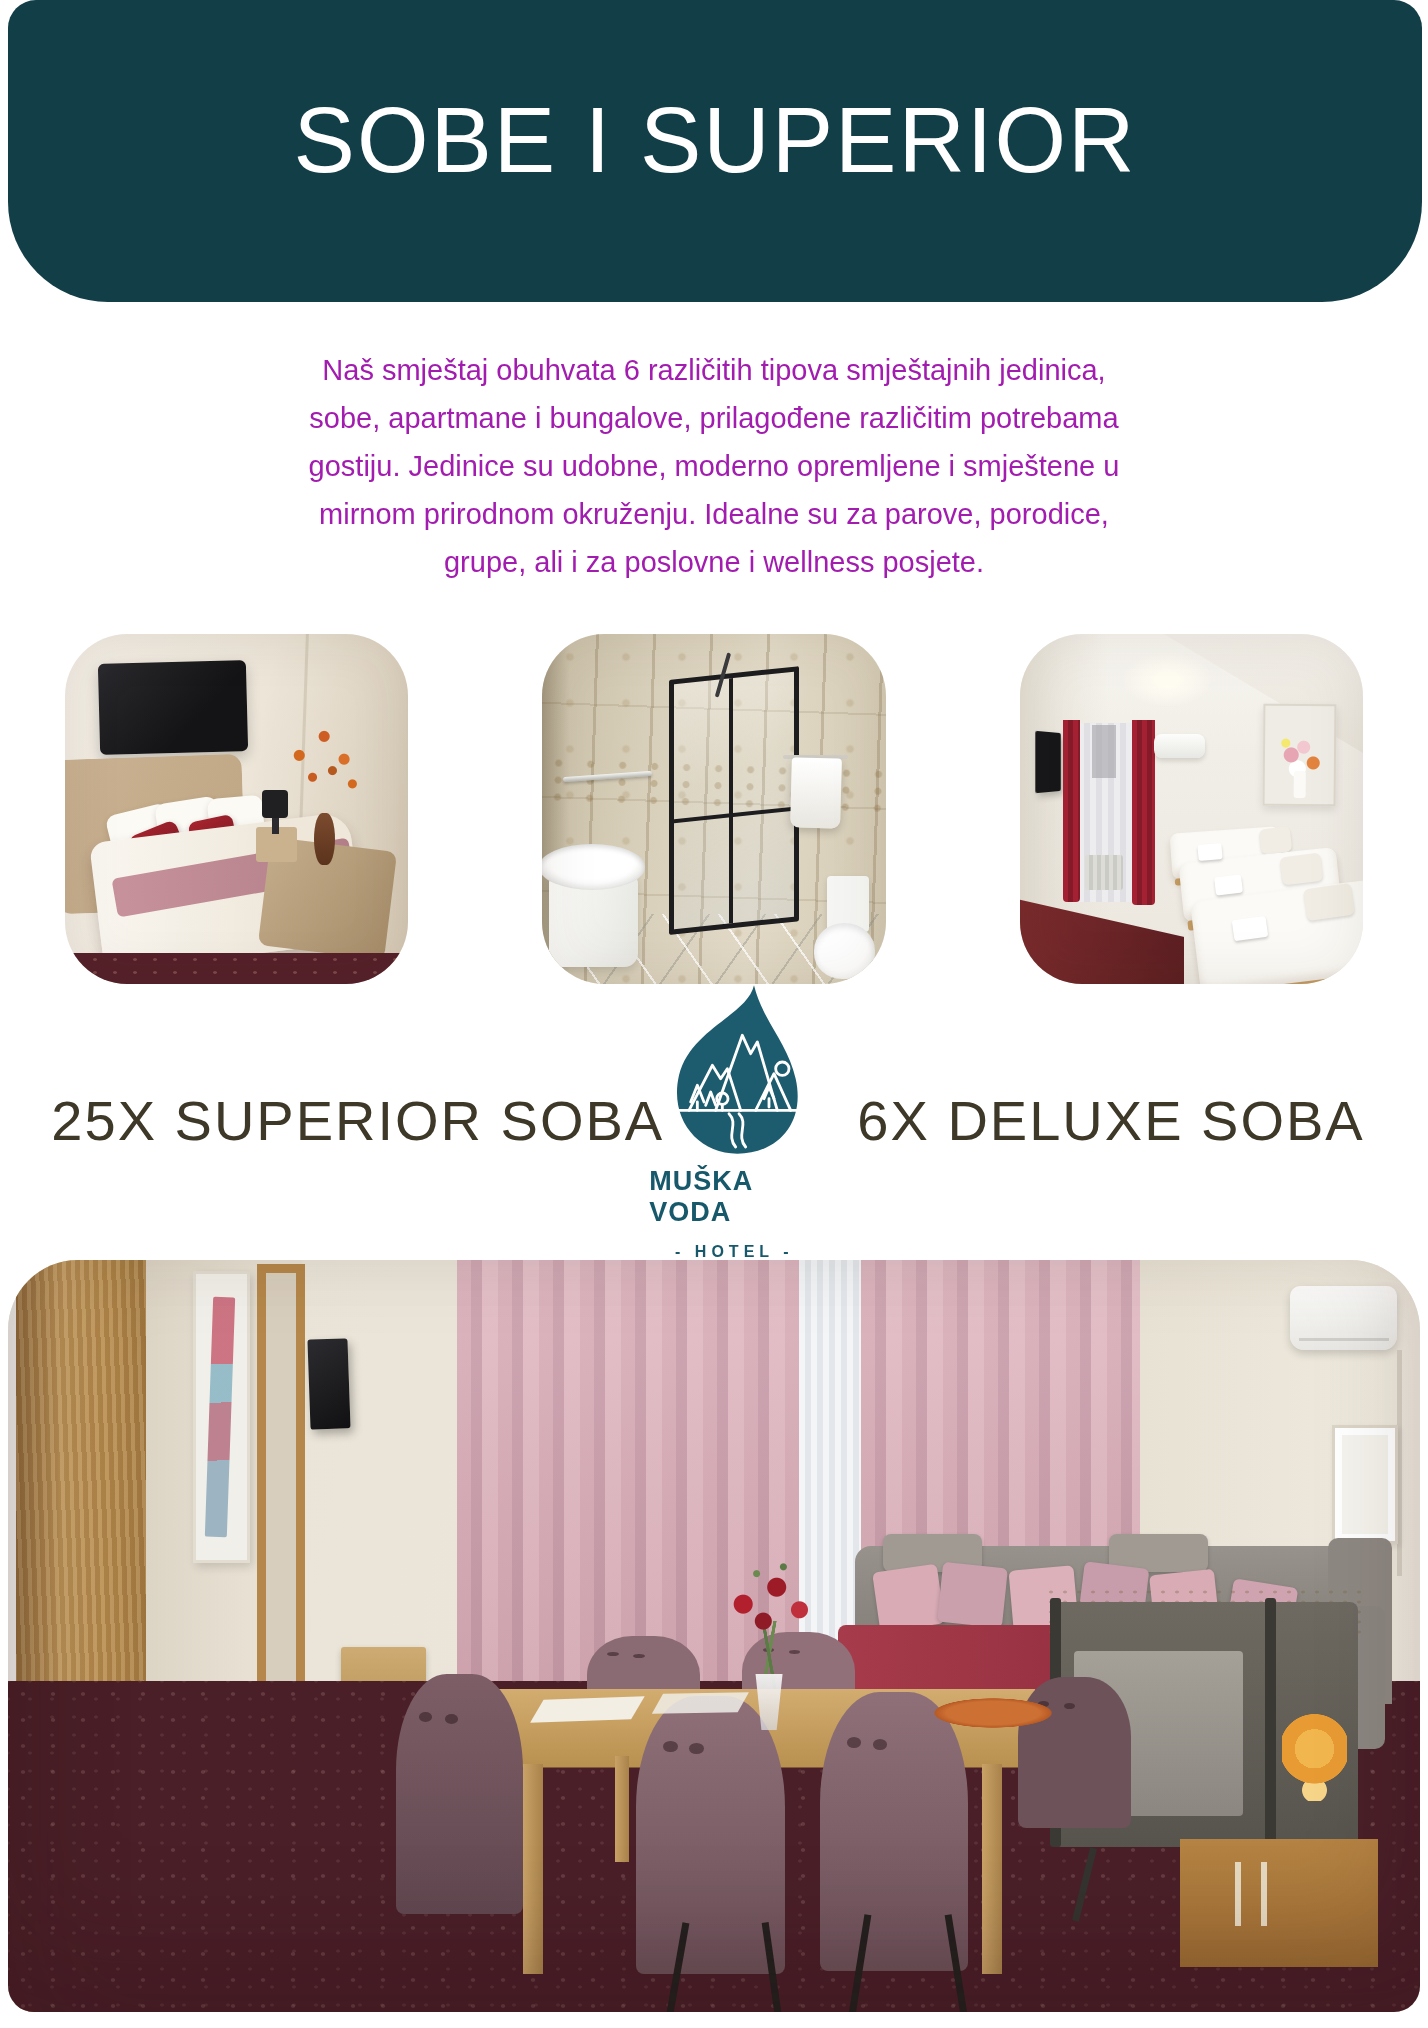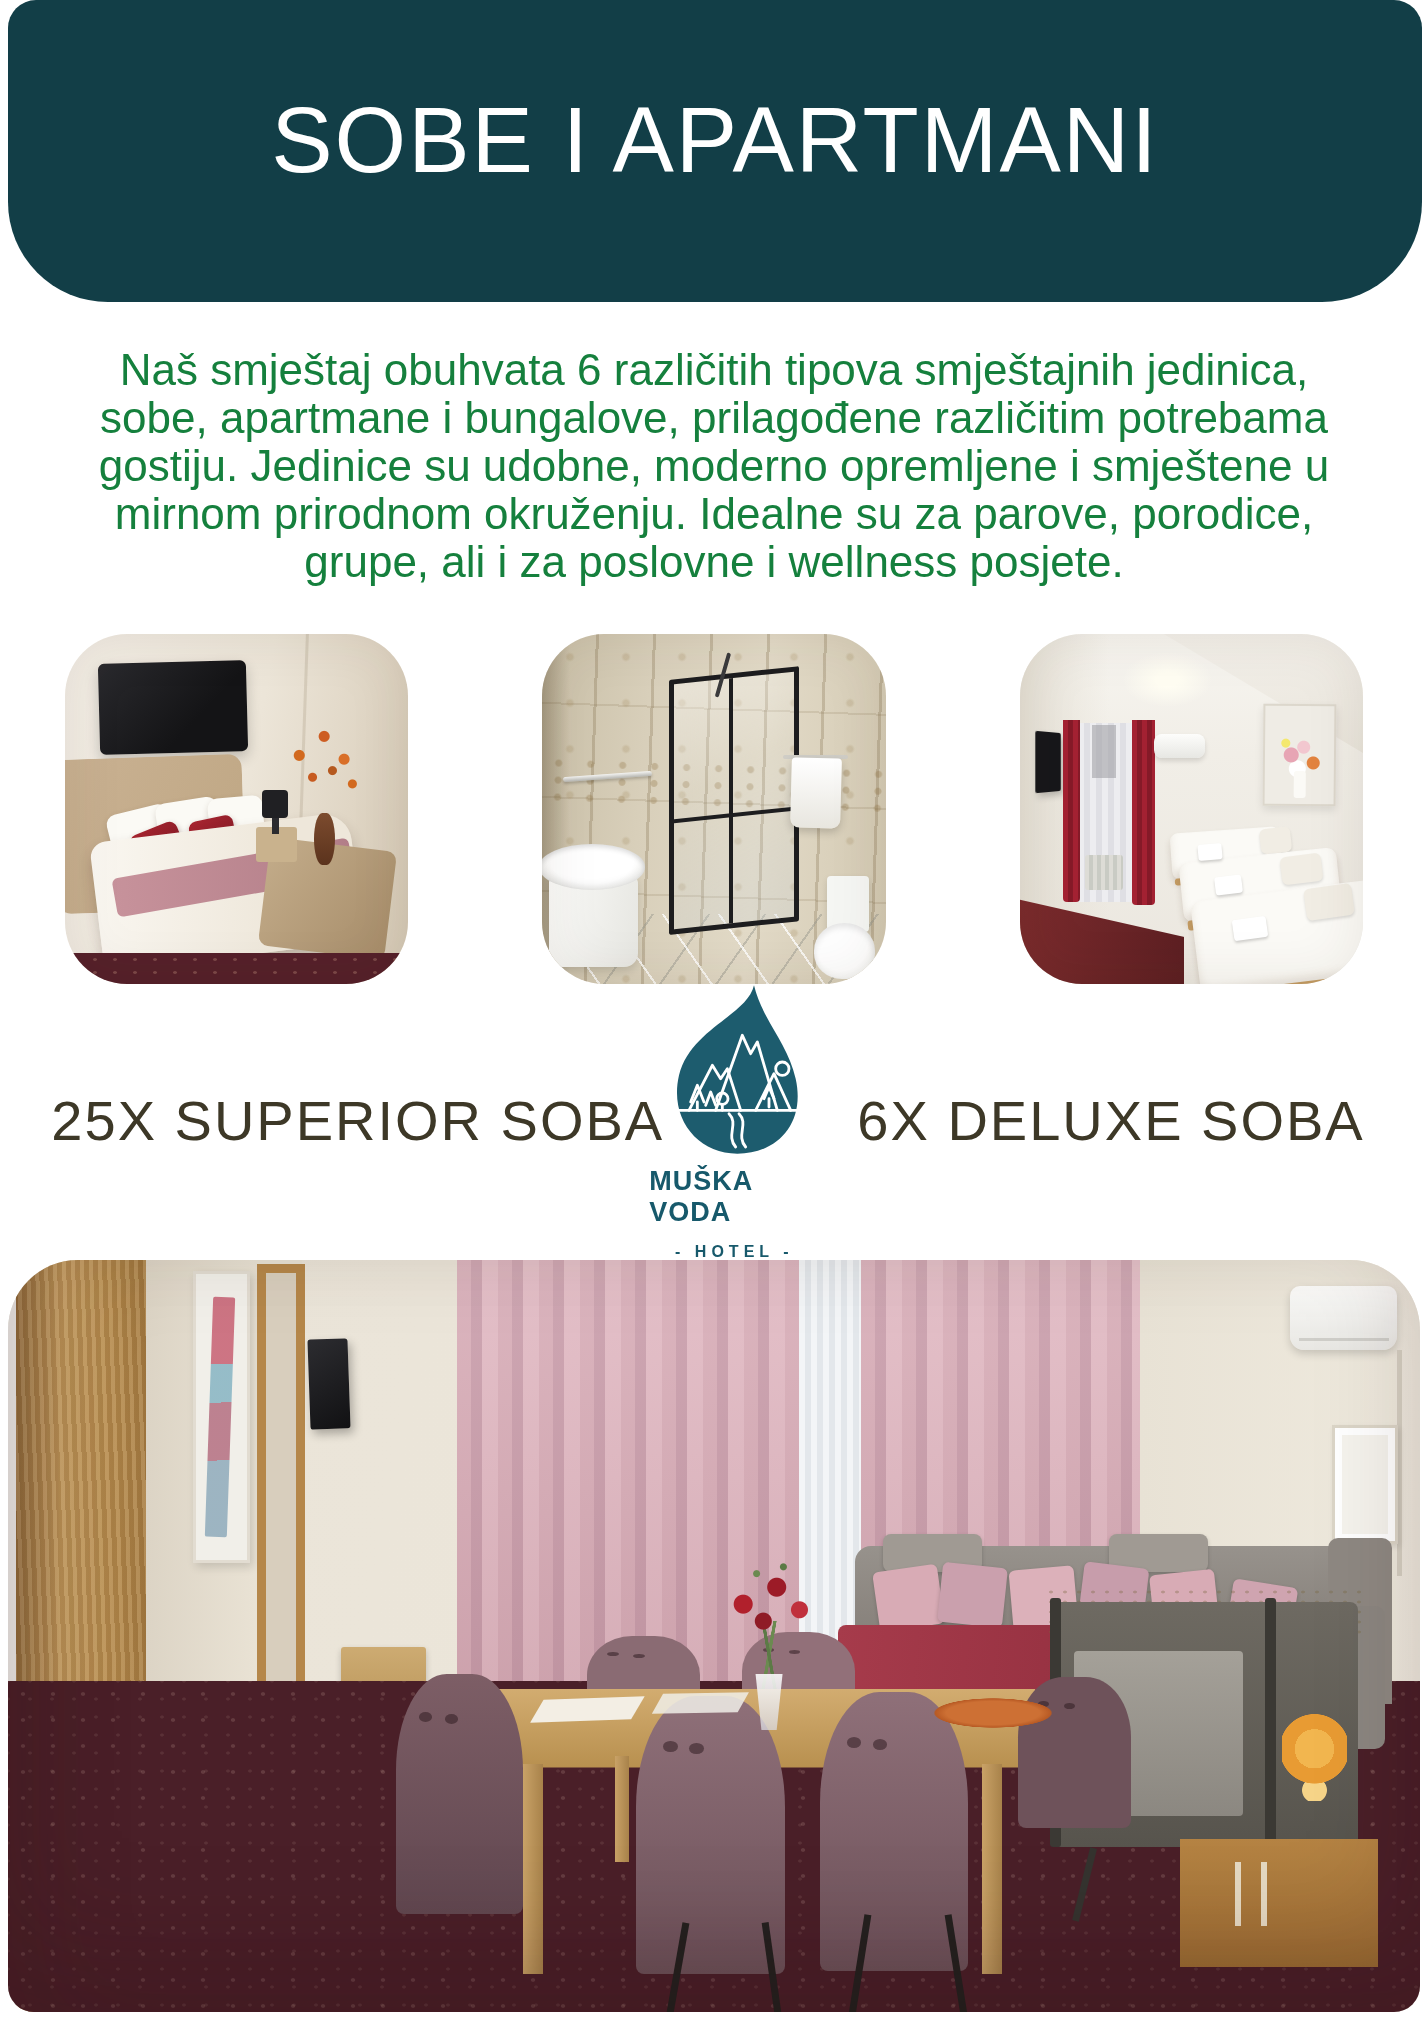--- a/index.html
+++ b/index.html
@@ -5,21 +5,21 @@
   html,body{margin:0;padding:0;}
   body{width:1428px;height:2028px;background:#ffffff;font-family:"Liberation Sans",sans-serif;overflow:hidden;}
   .page{position:relative;width:1428px;height:2028px;background:#fff;}
 
   
   .banner{margin:0 6px 0 8px;height:302px;background:#123e47;border-radius:28px 28px 100px 100px;
           display:flex;align-items:center;justify-content:center;padding-bottom:22px;box-sizing:border-box;}
   .banner h1{margin:0;color:#fff;font-size:92px;font-weight:500;letter-spacing:2px;white-space:nowrap;}
 
   
-  .intro{margin-top:44px;text-align:center;color:#15803d;font-size:44px;line-height:48px;font-weight:500;}
+  .intro{margin-top:44px;text-align:center;color:#a21caf;font-size:29px;line-height:48px;font-weight:500;}
   .intro div{white-space:nowrap;}
 
   
   .photo-row{margin:32px 25px 0 25px;display:flex;gap:54px;height:382px;}
   .photo{position:relative;flex:1;border-radius:62px;overflow:hidden;background:#eee;}
   .photo *{position:absolute;}
   .photo::after{content:"";position:absolute;inset:0;box-shadow:inset 0 0 60px rgba(60,40,20,.10);pointer-events:none;}
 
   
   .p1{background:linear-gradient(100deg,#f3eee6 0%,#ece5d8 52%,#e0d6c5 78%,#d4c8b4 100%);}
@@ -243,21 +243,21 @@
   .h-mat{left:65.5%;top:58.3%;width:8.5%;height:4%;background:radial-gradient(ellipse,#cd7034 0 55%,#b85a24 68%,transparent 70%);}
   .h-menu1{left:37.5%;top:58.2%;width:7%;height:3%;background:rgba(246,244,239,.92);transform:skewX(-32deg) rotate(-2deg);}
   .h-menu2{left:46%;top:57.6%;width:6%;height:2.6%;background:rgba(240,238,232,.85);transform:skewX(-30deg) rotate(-1deg);}
 </style>
 </head>
 <body>
 
 <div class="page">
 
   <header class="banner">
-    <h1>SOBE I APARTMANI</h1>
+    <h1>SOBE I SUPERIOR</h1>
   </header>
 
   <section class="intro">
     <div>Naš smještaj obuhvata 6 različitih tipova smještajnih jedinica,</div>
     <div>sobe, apartmane i bungalove, prilagođene različitim potrebama</div>
     <div>gostiju. Jedinice su udobne, moderno opremljene i smještene u</div>
     <div>mirnom prirodnom okruženju. Idealne su za parove, porodice,</div>
     <div>grupe, ali i za poslovne i wellness posjete.</div>
   </section>
 

